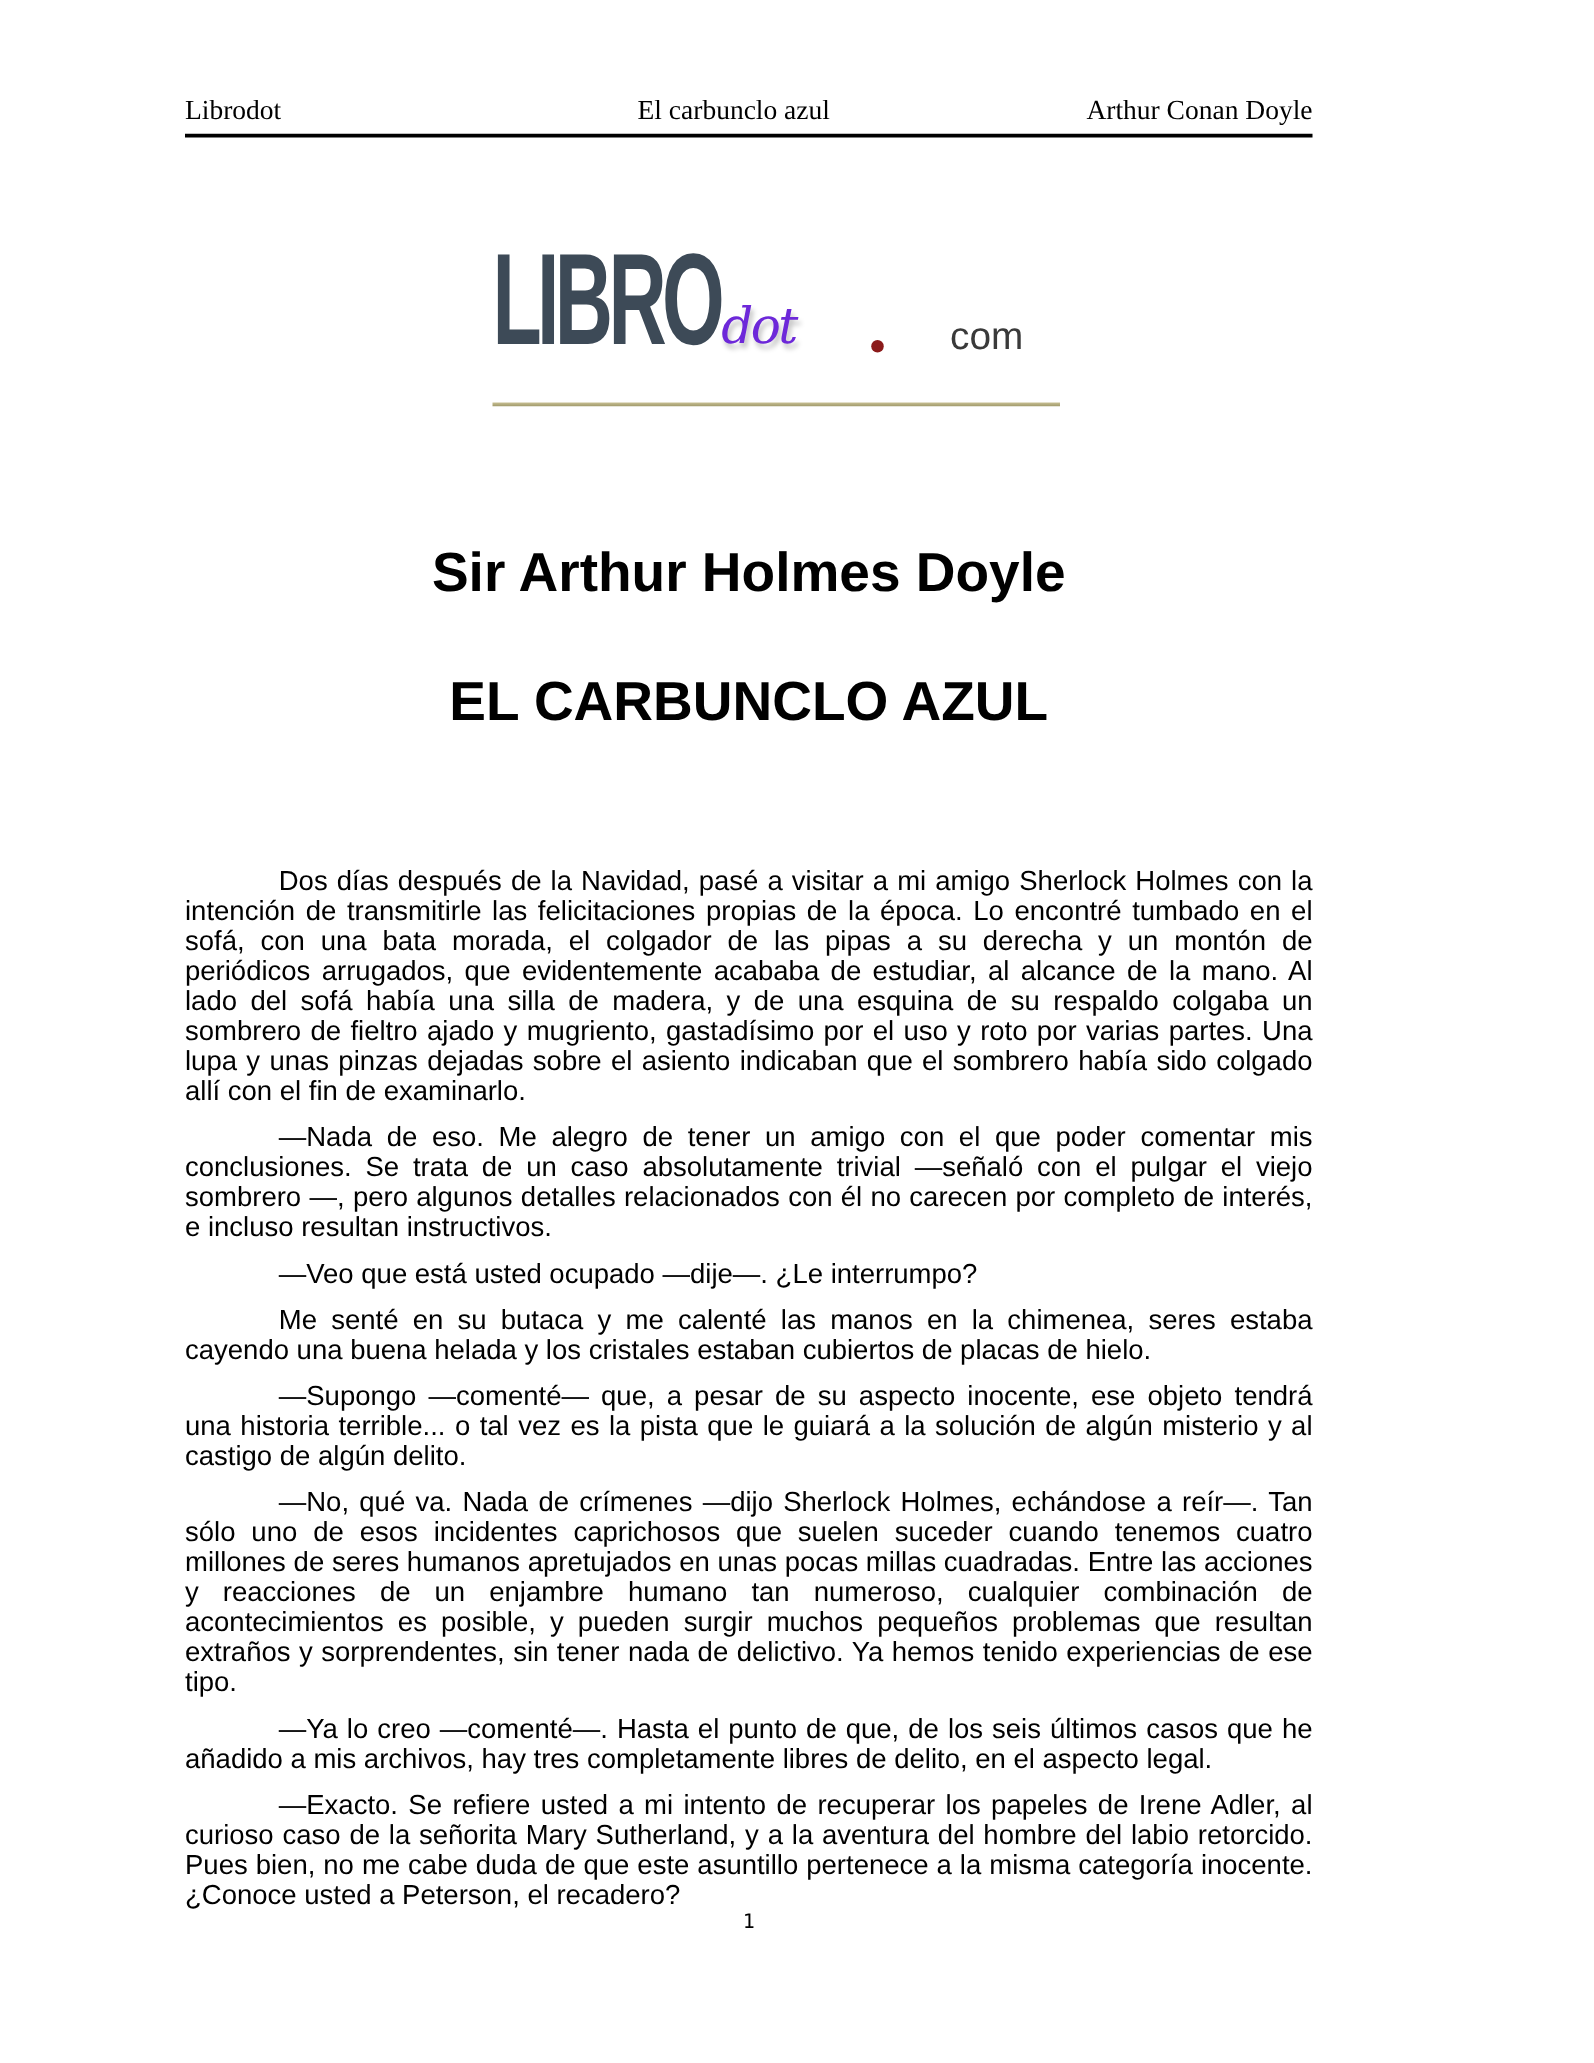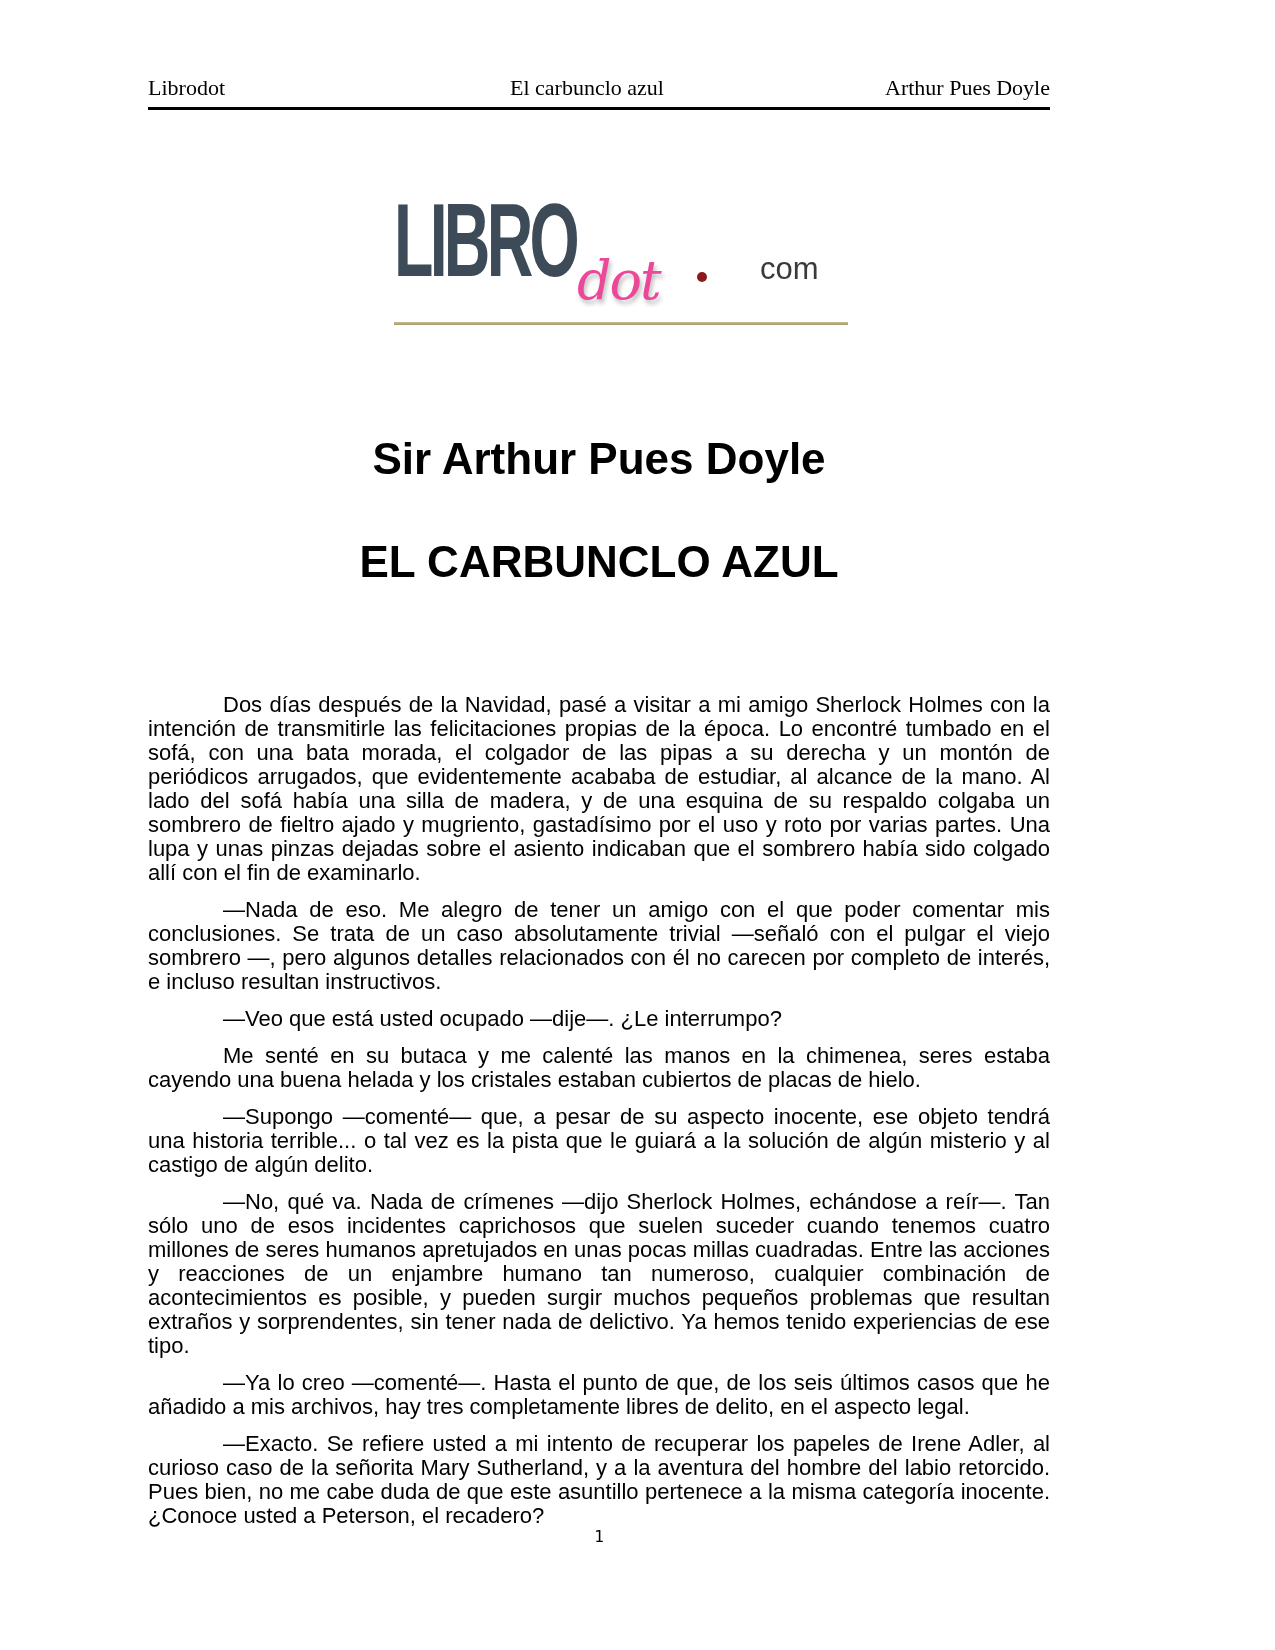--- a/index.html
+++ b/index.html
@@ -48,26 +48,25 @@
       color: #3d4a57;
       transform: scaleX(0.62);
       transform-origin: left top;
     }
     .logo .dot-script {
       position: absolute;
       left: 183px;
       top: 44px;
       font-family: "DejaVu Serif", serif;
       font-style: italic;
-      font-size: 54px;
+      font-size: 40px;
       line-height: 62px;
-      color: #ec4899;
+      color: #6d28d9;
       letter-spacing: -2px;
       text-shadow: 2px 4px 4px rgba(0,0,0,0.25);
-      margin-top: 20px;
     }
     .logo .red-dot {
       position: absolute;
       left: 303px;
       top: 86px;
       width: 10px;
       height: 10px;
       border-radius: 50%;
       background: #8b1a1a;
     }
@@ -128,32 +127,32 @@
       font-size: 16px;
       line-height: 20px;
     }
   </style>
 </head>
 <body>
 
 <div class="page-header">
   <span class="h-left">Librodot</span>
   <span class="h-center">El carbunclo azul</span>
-  <span class="h-right">Arthur Pues Doyle</span>
+  <span class="h-right">Arthur Conan Doyle</span>
 </div>
 
 <div class="logo">
   <span class="libro">LIBRO</span>
   <span class="dot-script">dot</span>
   <span class="red-dot"></span>
   <span class="com">com</span>
   <div class="rule"></div>
 </div>
 
-<div class="title-author">Sir Arthur Pues Doyle</div>
+<div class="title-author">Sir Arthur Holmes Doyle</div>
 <div class="title-book">EL CARBUNCLO AZUL</div>
 
 <div class="body-text">
   <p>Dos días después de la Navidad, pasé a visitar a mi amigo Sherlock Holmes con la intención de transmitirle las felicitaciones propias de la época. Lo encontré tumbado en el sofá, con una bata morada, el colgador de las pipas a su derecha y un montón de periódicos arrugados, que evidentemente acababa de estudiar, al alcance de la mano. Al lado del sofá había una silla de madera, y de una esquina de su respaldo colgaba un sombrero de fieltro ajado y mugriento, gastadísimo por el uso y roto por varias partes. Una lupa y unas pinzas dejadas sobre el asiento indicaban que el sombrero había sido colgado allí con el fin de examinarlo.</p>
   <p>—Nada de eso. Me alegro de tener un amigo con el que poder comentar mis conclusiones. Se trata de un caso absolutamente trivial —señaló con el pulgar el viejo sombrero —, pero algunos detalles relacionados con él no carecen por completo de interés, e incluso resultan instructivos.</p>
   <p>—Veo que está usted ocupado —dije—. ¿Le interrumpo?</p>
   <p>Me senté en su butaca y me calenté las manos en la chimenea, seres estaba cayendo una buena helada y los cristales estaban cubiertos de placas de hielo.</p>
   <p>—Supongo —comenté— que, a pesar de su aspecto inocente, ese objeto tendrá una historia terrible... o tal vez es la pista que le guiará a la solución de algún misterio y al castigo de algún delito.</p>
   <p>—No, qué va. Nada de crímenes —dijo Sherlock Holmes, echándose a reír—. Tan sólo uno de esos incidentes caprichosos que suelen suceder cuando tenemos cuatro millones de seres humanos apretujados en unas pocas millas cuadradas. Entre las acciones y reacciones de un enjambre humano tan numeroso, cualquier combinación de acontecimientos es posible, y pueden surgir muchos pequeños problemas que resultan extraños y sorprendentes, sin tener nada de delictivo. Ya hemos tenido experiencias de ese tipo.</p>
   <p>—Ya lo creo —comenté—. Hasta el punto de que, de los seis últimos casos que he añadido a mis archivos, hay tres completamente libres de delito, en el aspecto legal.</p>

